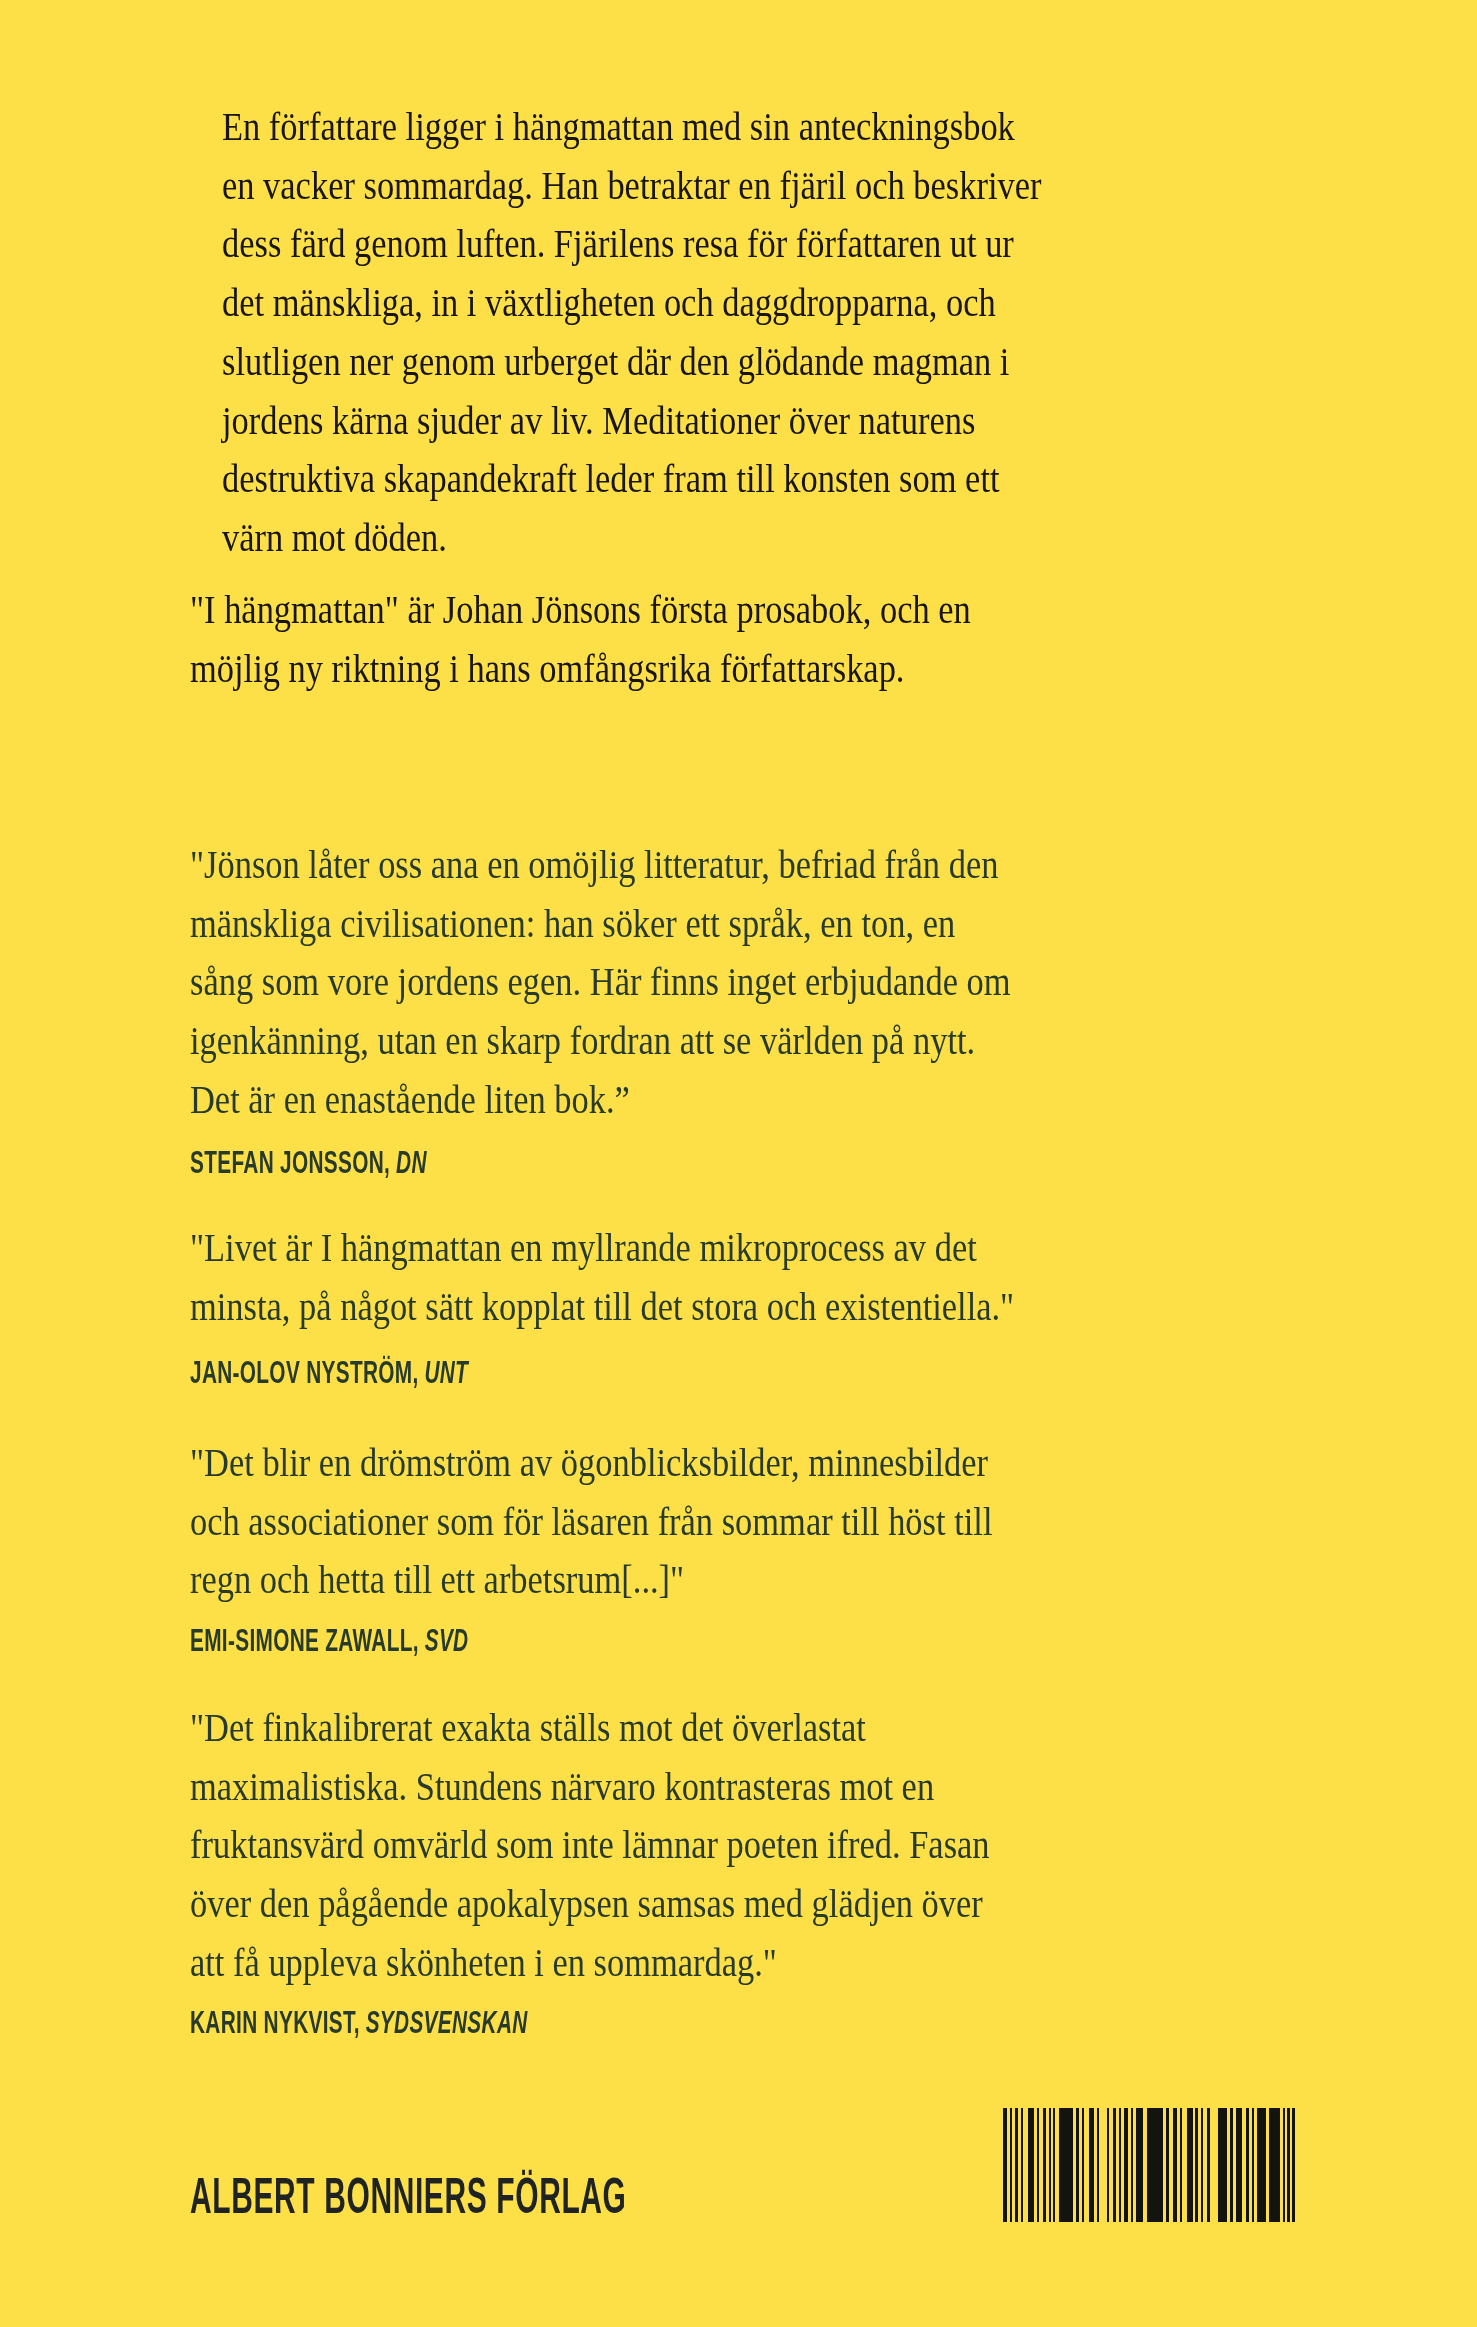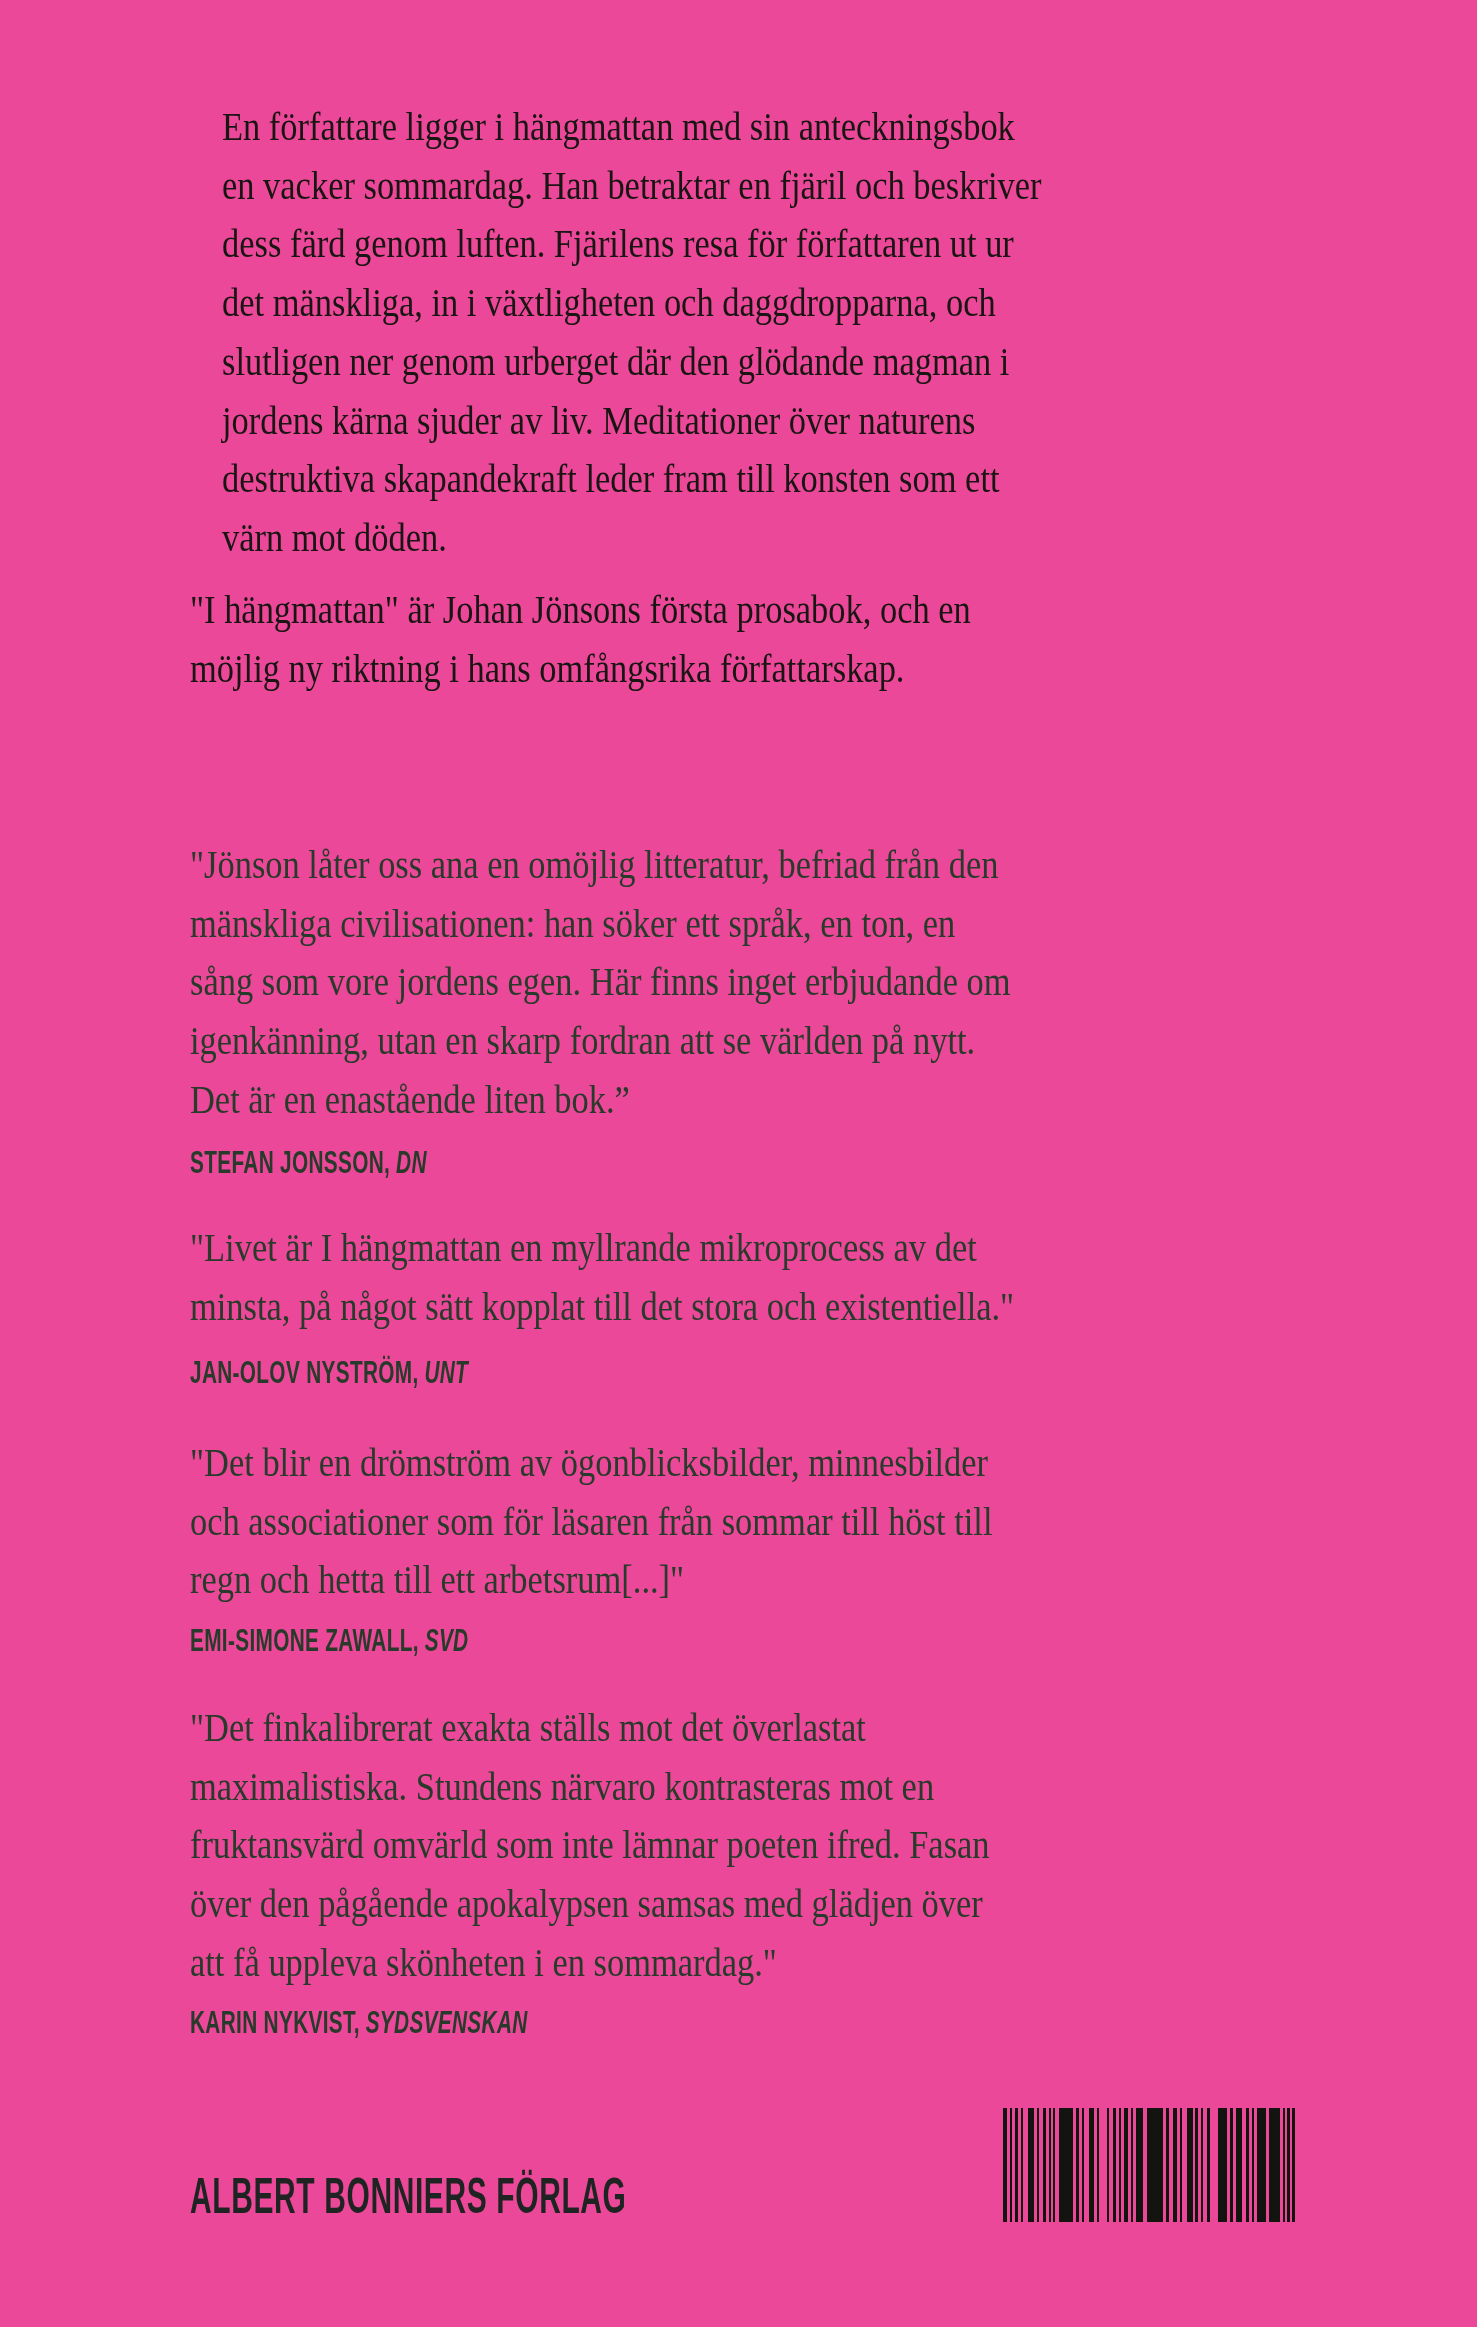--- a/index.html
+++ b/index.html
@@ -1,19 +1,19 @@
 <!DOCTYPE html>
 <html><head>
 <meta charset="utf-8">
 <style>
   html,body{margin:0;padding:0;background:#888;}
   .page{
     position:relative;
     width:1477px;height:2327px;
-    background:#ec4899;
+    background:#fde047;
     overflow:hidden;
     font-family:"Liberation Serif","DejaVu Serif",serif;
   }
   .serif{
     position:absolute;
     width:1200px;
     font-size:41px;
     line-height:58.7px;
     color:#181512;
     white-space:pre-line;

